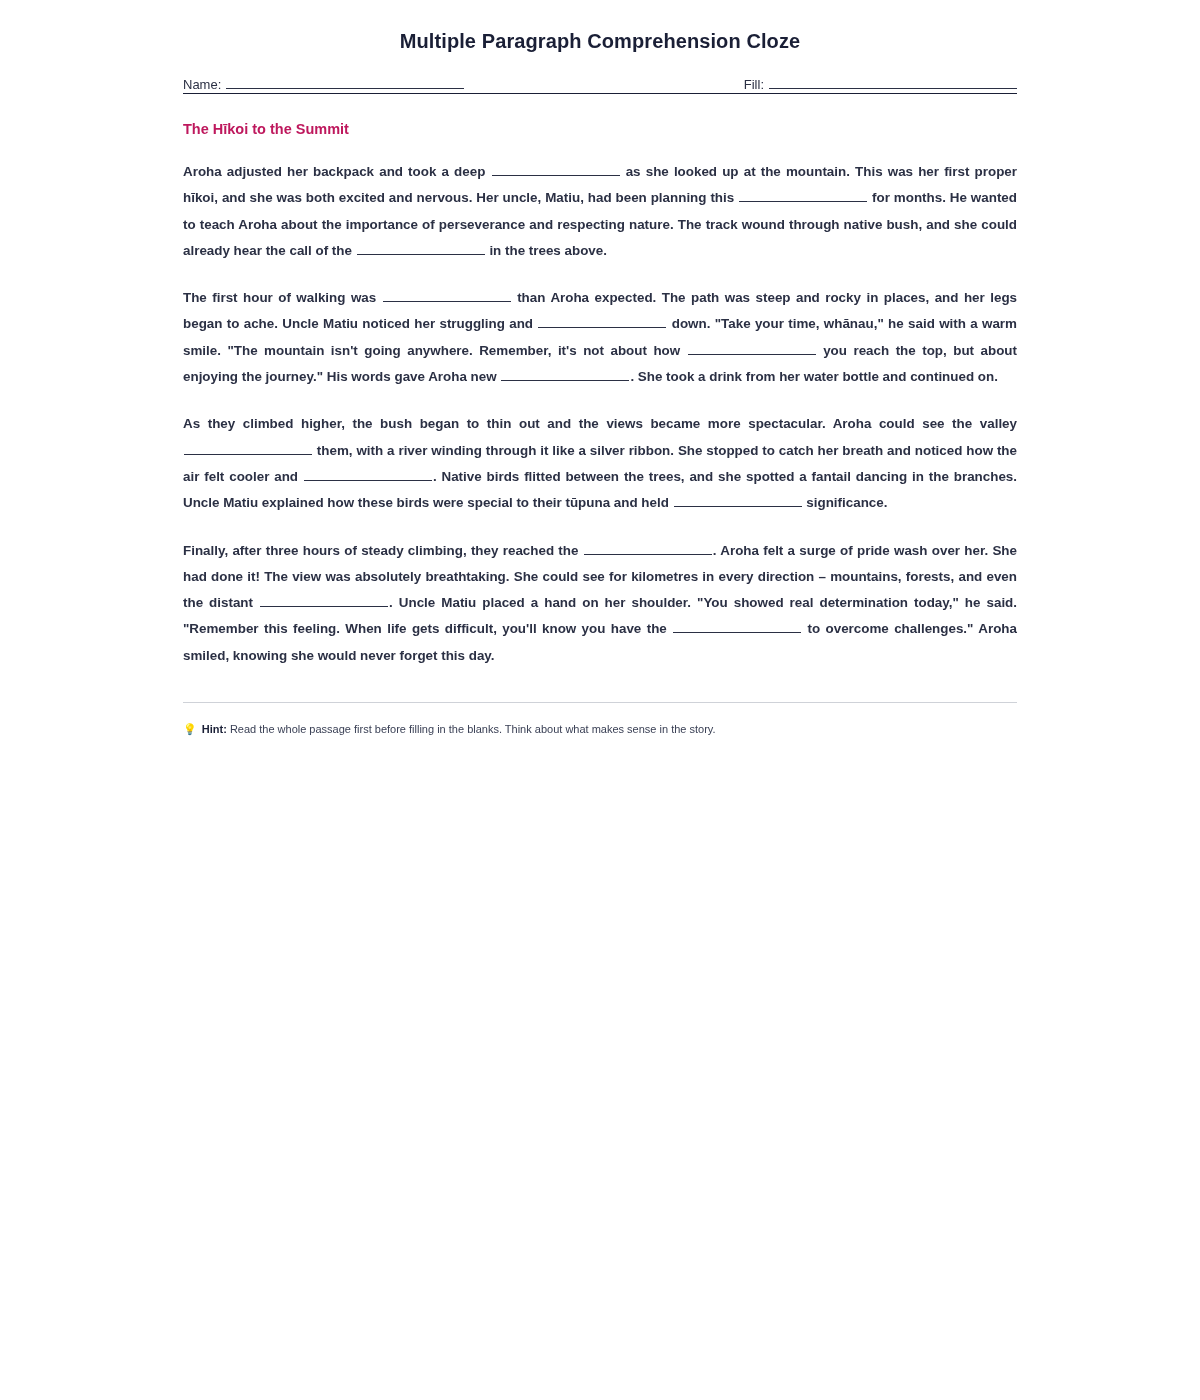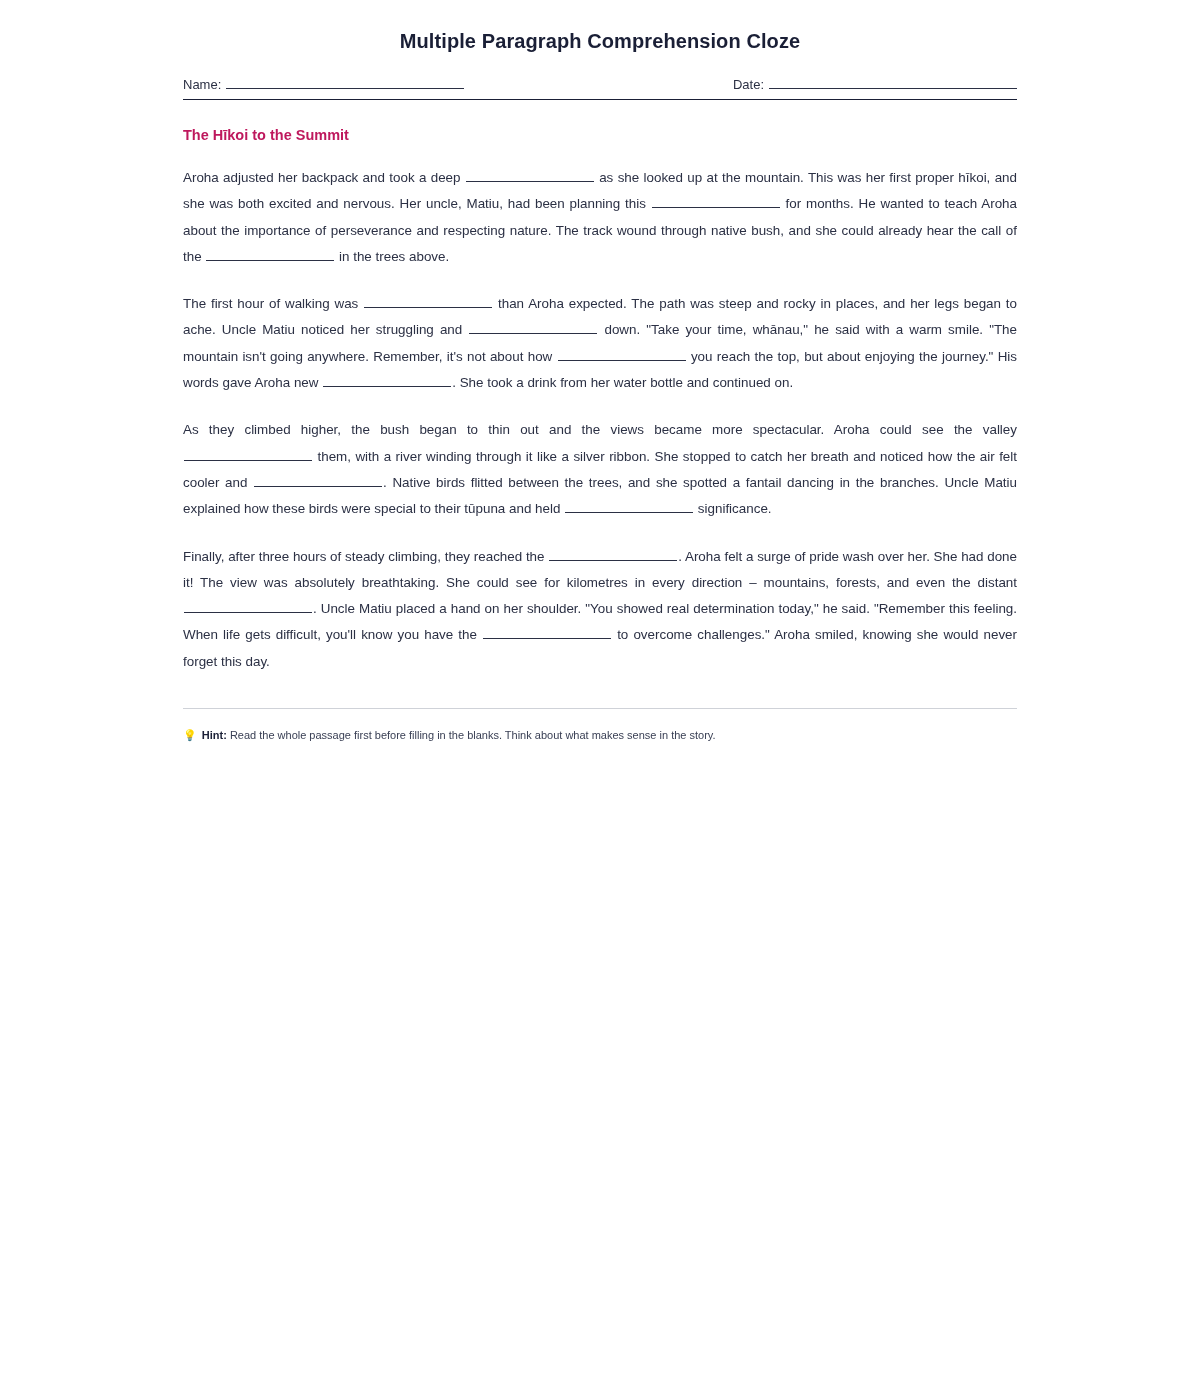--- a/index.html
+++ b/index.html
@@ -28,21 +28,21 @@
     color: #1a1f36;
     margin: 0 0 24px 0;
     letter-spacing: 0.1px;
   }
   .meta-row {
     display: flex;
     justify-content: space-between;
     align-items: flex-end;
     font-size: 13px;
     color: #2b3044;
-    padding-bottom: 7px;
+    padding-bottom: 1px;
     border-bottom: 1.5px solid #1a1f36;
     margin-bottom: 27px;
   }
   .meta-field {
     display: flex;
     align-items: baseline;
     white-space: nowrap;
   }
   .meta-label { margin-right: 5px; }
   .meta-line {
@@ -65,20 +65,21 @@
     color: #be185d;
     margin: 0 0 22px 0;
   }
   .para {
     font-size: 13.4px;
     line-height: 26.3px;
     text-align: justify;
     text-justify: inter-word;
     margin: 0 0 21px 0;
     color: #2b3044;
+    font-weight: bold;
   }
   .para:last-of-type { margin-bottom: 0; }
   .blank {
     display: inline-block;
     width: 128px;
     border-bottom: 1.2px solid #2b3044;
     height: 13px;
     margin: 0 1px;
     vertical-align: baseline;
   }
@@ -108,21 +109,21 @@
 <div class="page">
 
   <h1 class="worksheet-title">Multiple Paragraph Comprehension Cloze</h1>
 
   <div class="meta-row">
     <div class="meta-field name">
       <span class="meta-label">Name:</span>
       <span class="meta-line"></span>
     </div>
     <div class="meta-field date">
-      <span class="meta-label">Date:</span>
+      <span class="meta-label">Fill:</span>
       <span class="meta-line"></span>
     </div>
   </div>
 
 
   <h2 class="passage-title">The Hīkoi to the Summit</h2>
 
   <div>
     <p class="para">Aroha adjusted her backpack and took a deep <span class="blank"></span> as she looked up at the mountain. This was her first proper hīkoi, and she was both excited and nervous. Her uncle, Matiu, had been planning this <span class="blank"></span> for months. He wanted to teach Aroha about the importance of perseverance and respecting nature. The track wound through native bush, and she could already hear the call of the <span class="blank"></span> in the trees above.</p>
     <p class="para">The first hour of walking was <span class="blank"></span> than Aroha expected. The path was steep and rocky in places, and her legs began to ache. Uncle Matiu noticed her struggling and <span class="blank"></span> down. "Take your time, whānau," he said with a warm smile. "The mountain isn't going anywhere. Remember, it's not about how <span class="blank"></span> you reach the top, but about enjoying the journey." His words gave Aroha new <span class="blank"></span>. She took a drink from her water bottle and continued on.</p>

